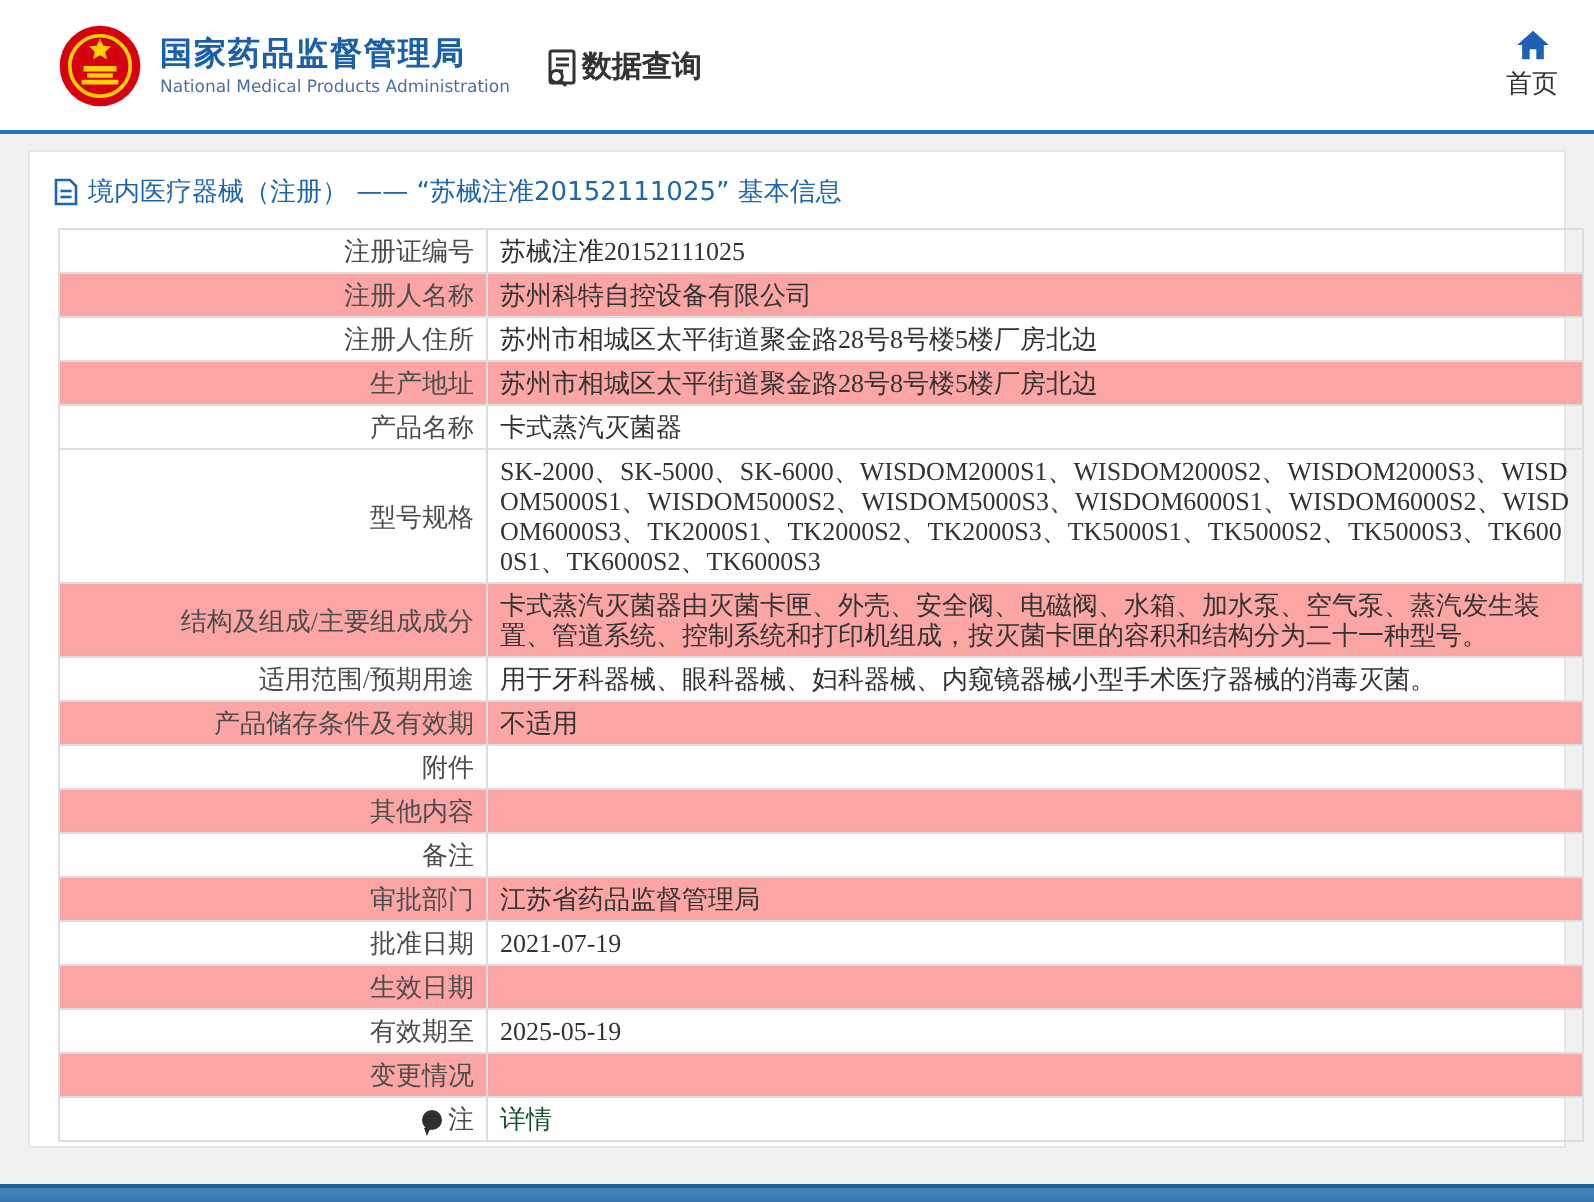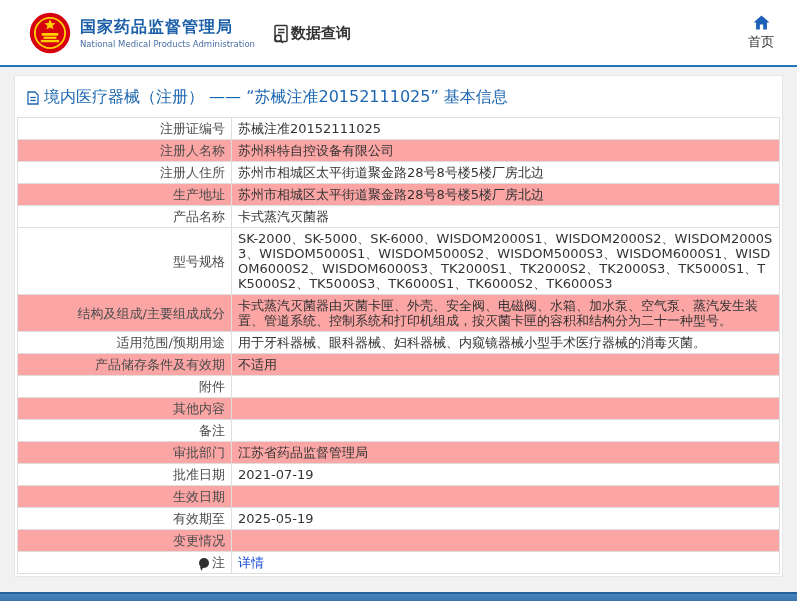--- a/index.html
+++ b/index.html
@@ -17,60 +17,61 @@
     height:67px; background:#ffffff;
     border-bottom:2px solid #2373bb;
     display:flex; align-items:center;
     padding-left:28px;
   }
   .logo-group { display:flex; align-items:center; gap:8px; }
   .logo-text .cn { font-size:16px; font-weight:bold; color:#1b5fa8; letter-spacing:1px; line-height:24px; }
   .logo-text .en { font-size:8.5px; color:#4b6fa5; line-height:11px; }
   .datasearch { display:flex; align-items:center; margin-left:16px; margin-top:2px; }
   .datasearch .ds-label { font-size:15px; font-weight:bold; color:#333; }
-  .top-nav { margin-left:auto; margin-right:23px; display:flex; }
+  .top-nav { margin-left:auto; margin-right:18px; display:flex; }
   .nav-item { display:flex; flex-direction:column; align-items:center; gap:3px; cursor:pointer; }
   .nav-item .nav-label { font-size:13px; color:#333; white-space:nowrap; }
   
   .panel {
     margin:8px 14px 0 14px;
     background:#fff;
     border:1px solid #e6e6e6;
     padding-bottom:2px;
   }
   .breadcrumb {
     padding:11px 10px 9px 12px;
-    color:#1c66b0; font-size:16px;
+    color:#1c66b0; font-size:13px;
     display:flex; align-items:center; gap:5px;
   }
   table.info {
     width:calc(100% - 4px);
-    margin:0 2px;
+    margin:0 14px;
     border-collapse:collapse;
     border:1px solid #c8c8c8;
     table-layout:fixed;
+    font-family:Liberation Serif, serif;
   }
   table.info td {
     border:1px solid #dedede;
     font-size:13px;
     line-height:15px;
     padding:3px 6px;
     vertical-align:middle;
     word-break:break-all;
   }
   td.label-cell {
     width:214px;
     text-align:right;
     color:#4c4c4c;
     padding-right:12px;
     white-space:nowrap;
   }
   td.value-cell { padding-left:12px; color:#333; }
   tr.alt { background:#fca5a5; }
-  a.detail-link { color:#1d4ed8; text-decoration:none; cursor:pointer; }
+  a.detail-link { color:#14532d; text-decoration:none; cursor:pointer; }
   .balloon-icon {
     display:inline-block; width:10px; height:10px;
     background:#2f2f2f; border-radius:50%;
     position:relative; margin-right:3px; vertical-align:-1px;
   }
   .balloon-icon::after {
     content:""; position:absolute; left:-2px; bottom:-2px;
     border:3px solid transparent; border-right-color:#2f2f2f;
     transform:rotate(25deg);
   }

